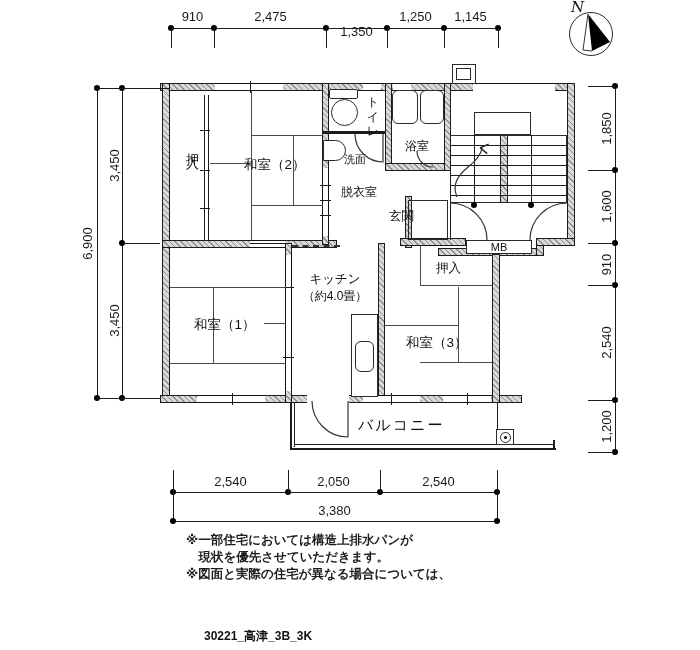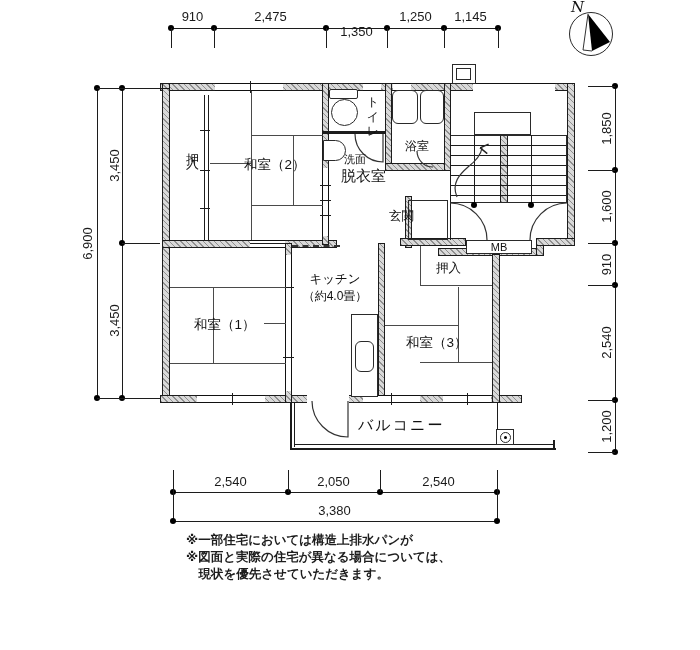--- a/index.html
+++ b/index.html
@@ -145,21 +145,21 @@
     <polygon points="588,14 592,51 610,42" fill="#000"></polygon>
     <path d="M588,14 L583,50 L592,51" fill="none" stroke="#333" stroke-width="1"></path>
   </svg>
   <div class="rect" style="left:569px;top:12px;width:44px;height:44px;border-radius:50%;border-width:1.5px"></div>
   <div class="lbl" style="left:571px;top:-2px;font-size:15px;font-style:italic;font-family:'DejaVu Serif',serif">N</div>
 
   <div class="lbl vtext" style="left:183px;top:143px;height:58px">押入</div>
   <div class="lbl" style="left:244px;top:156px;font-size:13.5px">和室（2）</div>
   <div class="lbl vtext" style="left:364px;top:88px;height:56px;font-size:12px;letter-spacing:1px">トイレ</div>
   <div class="lbl" style="left:344px;top:152px;font-size:11px">洗面</div>
-  <div class="lbl" style="left:341px;top:167px;font-size:15px">脱衣室</div>
+  <div class="lbl" style="left:341px;top:184px;font-size:12px">脱衣室</div>
   <div class="lbl" style="left:405px;top:138px;font-size:12px">浴室</div>
   <div class="lbl" style="left:389px;top:208px;font-size:12.5px">玄関</div>
   <div class="lbl" style="left:466px;top:240px;width:66px;text-align:center;font-size:11px;line-height:14px">MB</div>
   <div class="lbl" style="left:436px;top:260px;font-size:12.5px">押入</div>
   <div class="lbl" style="left:293px;top:271px;width:84px;text-align:center;font-size:12.5px">キッチン</div>
   <div class="lbl" style="left:293px;top:288px;width:84px;text-align:center;font-size:12px">（約4.0畳）</div>
   <div class="lbl" style="left:194px;top:316px;font-size:13.5px">和室（1）</div>
   <div class="lbl" style="left:406px;top:334px;font-size:13.5px">和室（3）</div>
   <div class="lbl" style="left:358px;top:416px;font-size:15px;letter-spacing:2px">バルコニー</div>
 
@@ -227,17 +227,18 @@
   <div class="dim" style="left:203px;top:474px;width:55px">2,540</div>
   <div class="dim" style="left:306px;top:474px;width:55px">2,050</div>
   <div class="dim" style="left:411px;top:474px;width:55px">2,540</div>
   <div class="tl" style="left:173px;top:521px;width:324px;height:1px"></div>
   <div class="dot" style="left:173px;top:521px"></div>
   <div class="dot" style="left:497px;top:521px"></div>
   <div class="dim" style="left:307px;top:503px;width:55px">3,380</div>
 
   <div class="notes">
     <div>※一部住宅においては構造上排水パンが</div>
+    <div>　現状を優先させていただきます。</div>
     <div>※図面と実際の住宅が異なる場合については、</div>
-    <div>　現状を優先させていただきます。</div>
   </div>
+  <div class="lbl" style="left:204px;top:628px;font-size:12px;font-weight:600">30221_高津_3B_3K</div>
 
 </div>
 
 </body></html>

